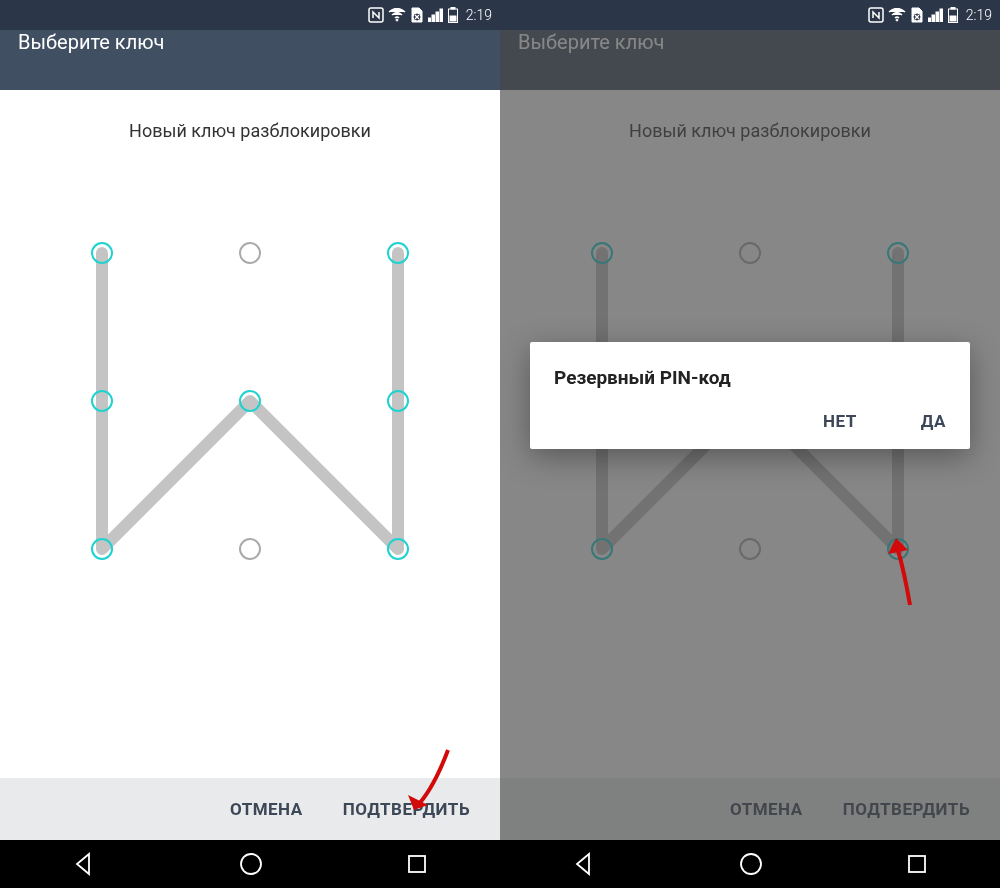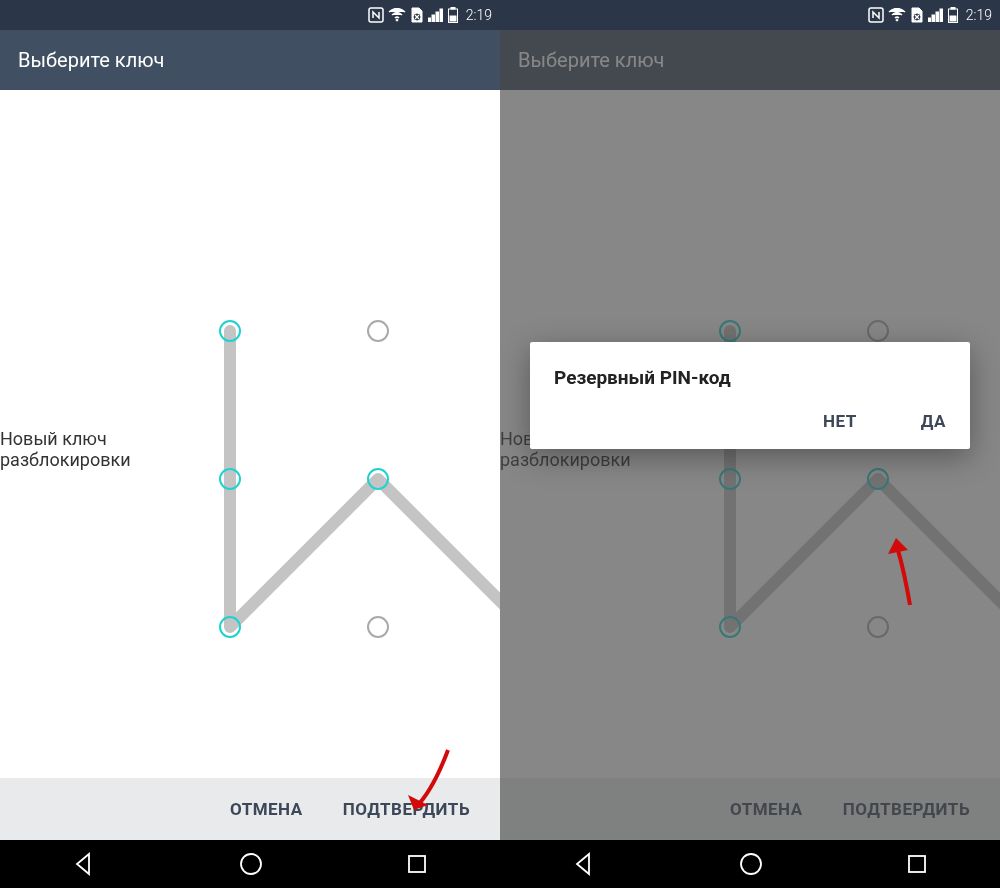--- a/index.html
+++ b/index.html
@@ -30,30 +30,30 @@
     font-size: 14px;
   }
   .status-icons { display: flex; align-items: center; gap: 4px; }
   .status-icons svg { fill: #fff; stroke: #fff; }
   .clock { margin-left: 4px; font-weight: 300; }
   .header {
     height: 60px;
     background: #414f63;
     color: #fff;
     display: flex;
-    align-items: center;
+    align-items: flex-start;
     padding: 0 18px;
     font-size: 20px;
     font-weight: 400;
   }
   .content {
     flex: 1;
     background: #fff;
     display: flex;
-    flex-direction: row;
+    flex-direction: column;
     align-items: center;
     position: relative;
   }
   .subtitle {
     margin-top: 30px;
     font-size: 18px;
     color: #333;
   }
   .pattern-area {
     position: relative;

